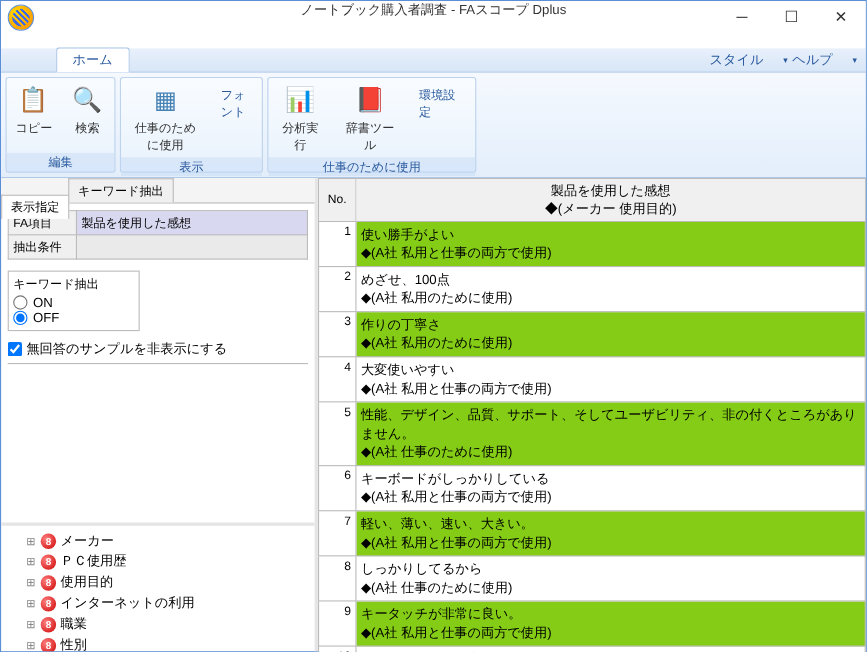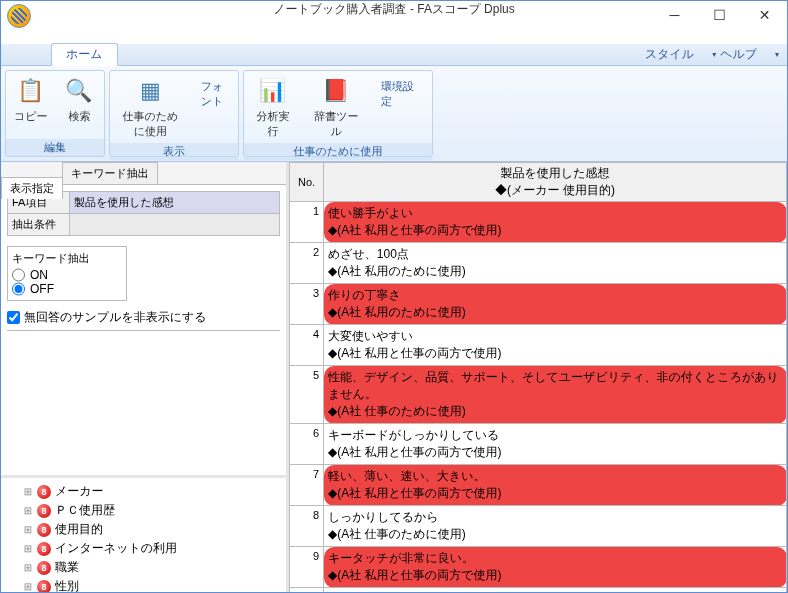--- a/index.html
+++ b/index.html
@@ -63,21 +63,21 @@
 .tree-icon { width: 14px; height: 14px; border-radius: 50%; background: radial-gradient(circle at 35% 35%, #ff8080, #cc0000); display: flex; align-items: center; justify-content: center; color: #fff; font-size: 9px; font-weight: bold; }
 .tree-expander { color: #888; font-size: 10px; width: 10px; display: inline-block; text-align: center; }
 
 
 .data-table-wrap { flex: 1; overflow-y: scroll; }
 .data-table { border-collapse: collapse; width: 100%; }
 .data-table th { background: #f0f0f0; border: 1px solid #bbb; padding: 2px 4px; font-weight: normal; font-size: 11px; position: sticky; top: 0; }
 .data-table th:first-child { width: 34px; }
 .data-table td { border: 1px solid #bbb; padding: 3px 4px; font-size: 11px; vertical-align: top; }
 .data-table td.num { text-align: right; background: #fff; width: 34px; }
-.data-table tr.odd td.txt { background: #ef4444; border-radius: 10px; }
+.data-table tr.odd td.txt { background: #84cc16; }
 .data-table tr.even td.txt { background: #fff; }
 .data-table td.txt .line1 { }
 .data-table td.txt .line2 { }
 
 
 .data-table-wrap::-webkit-scrollbar { width: 17px; }
 .data-table-wrap::-webkit-scrollbar-track { background: #f0f0f0; }
 .data-table-wrap::-webkit-scrollbar-thumb { background: #c8c8c8; border: 1px solid #a8a8a8; }
 
 .icon-copy { color: #4682b4; }

